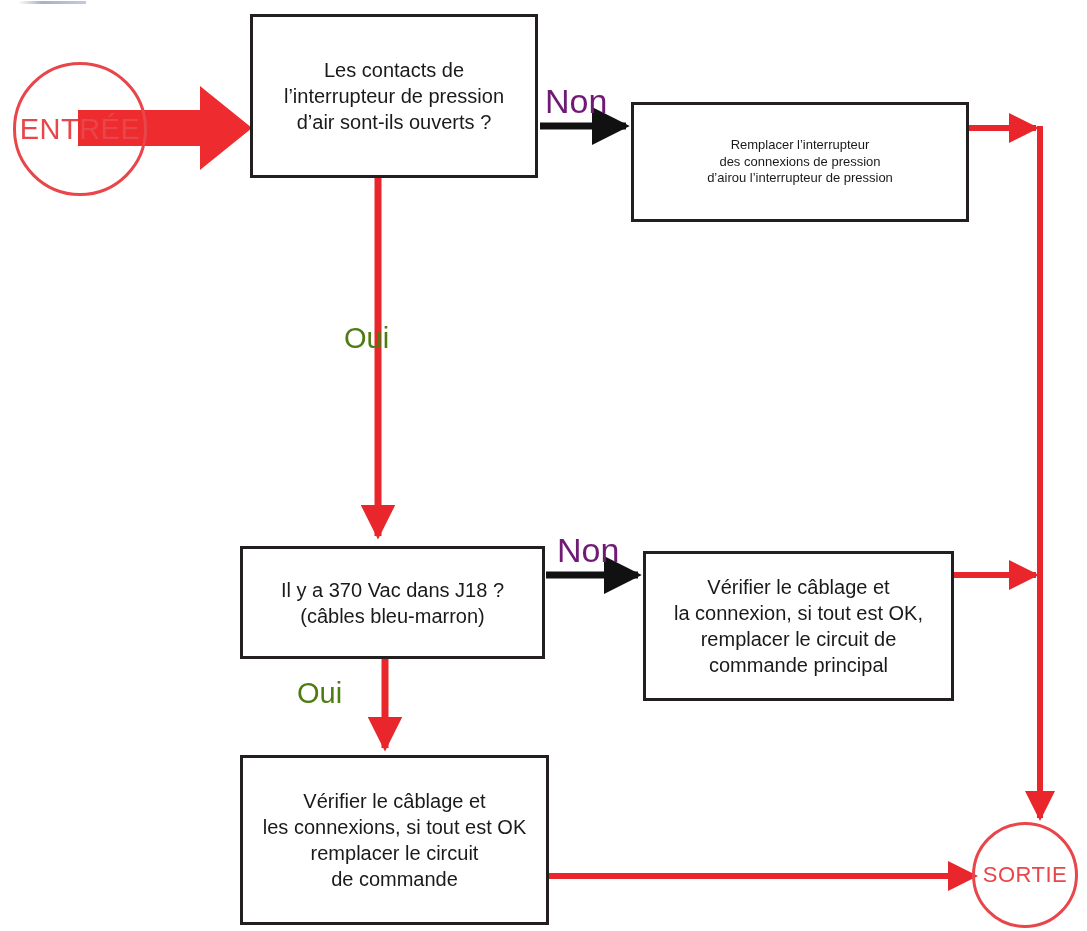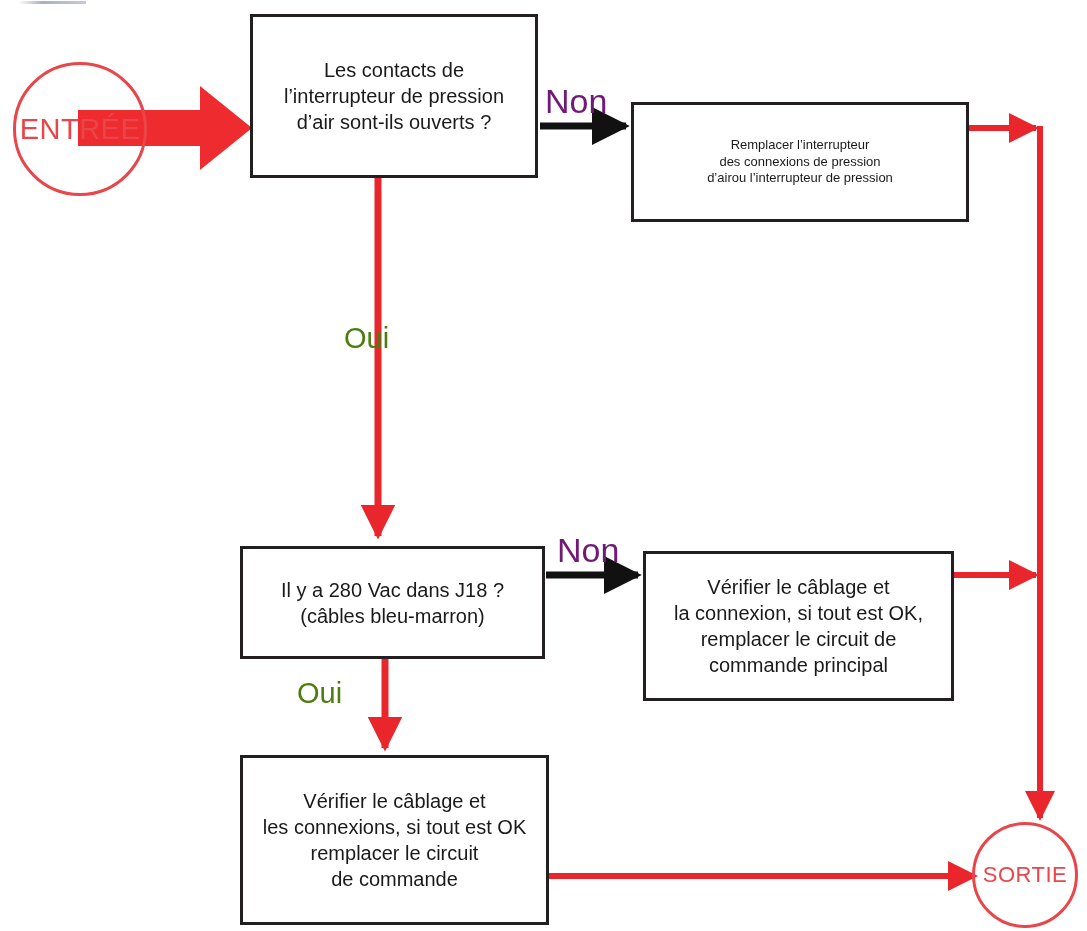--- a/index.html
+++ b/index.html
@@ -145,21 +145,21 @@
 d’air sont-ils ouverts ?</span>
   </div>
 
   <div class="node-box" style="left:631px; top:75px; width:338px; height:120px; font-size:13px;margin-top:27px;">
     <span class="box-text">Remplacer l’interrupteur
 des connexions de pression
 d’airou l’interrupteur de pression</span>
   </div>
 
   <div class="node-box" style="left:240px; top:546px; width:305px; height:113px; font-size:20px;">
-    <span class="box-text">Il y a 280 Vac dans J18 ?
+    <span class="box-text">Il y a 370 Vac dans J18 ?
 (câbles bleu-marron)</span>
   </div>
 
   <div class="node-box" style="left:643px; top:551px; width:311px; height:150px; font-size:20px;">
     <span class="box-text">Vérifier le câblage et
 la connexion, si tout est OK,
 remplacer le circuit de
 commande principal</span>
   </div>
 

